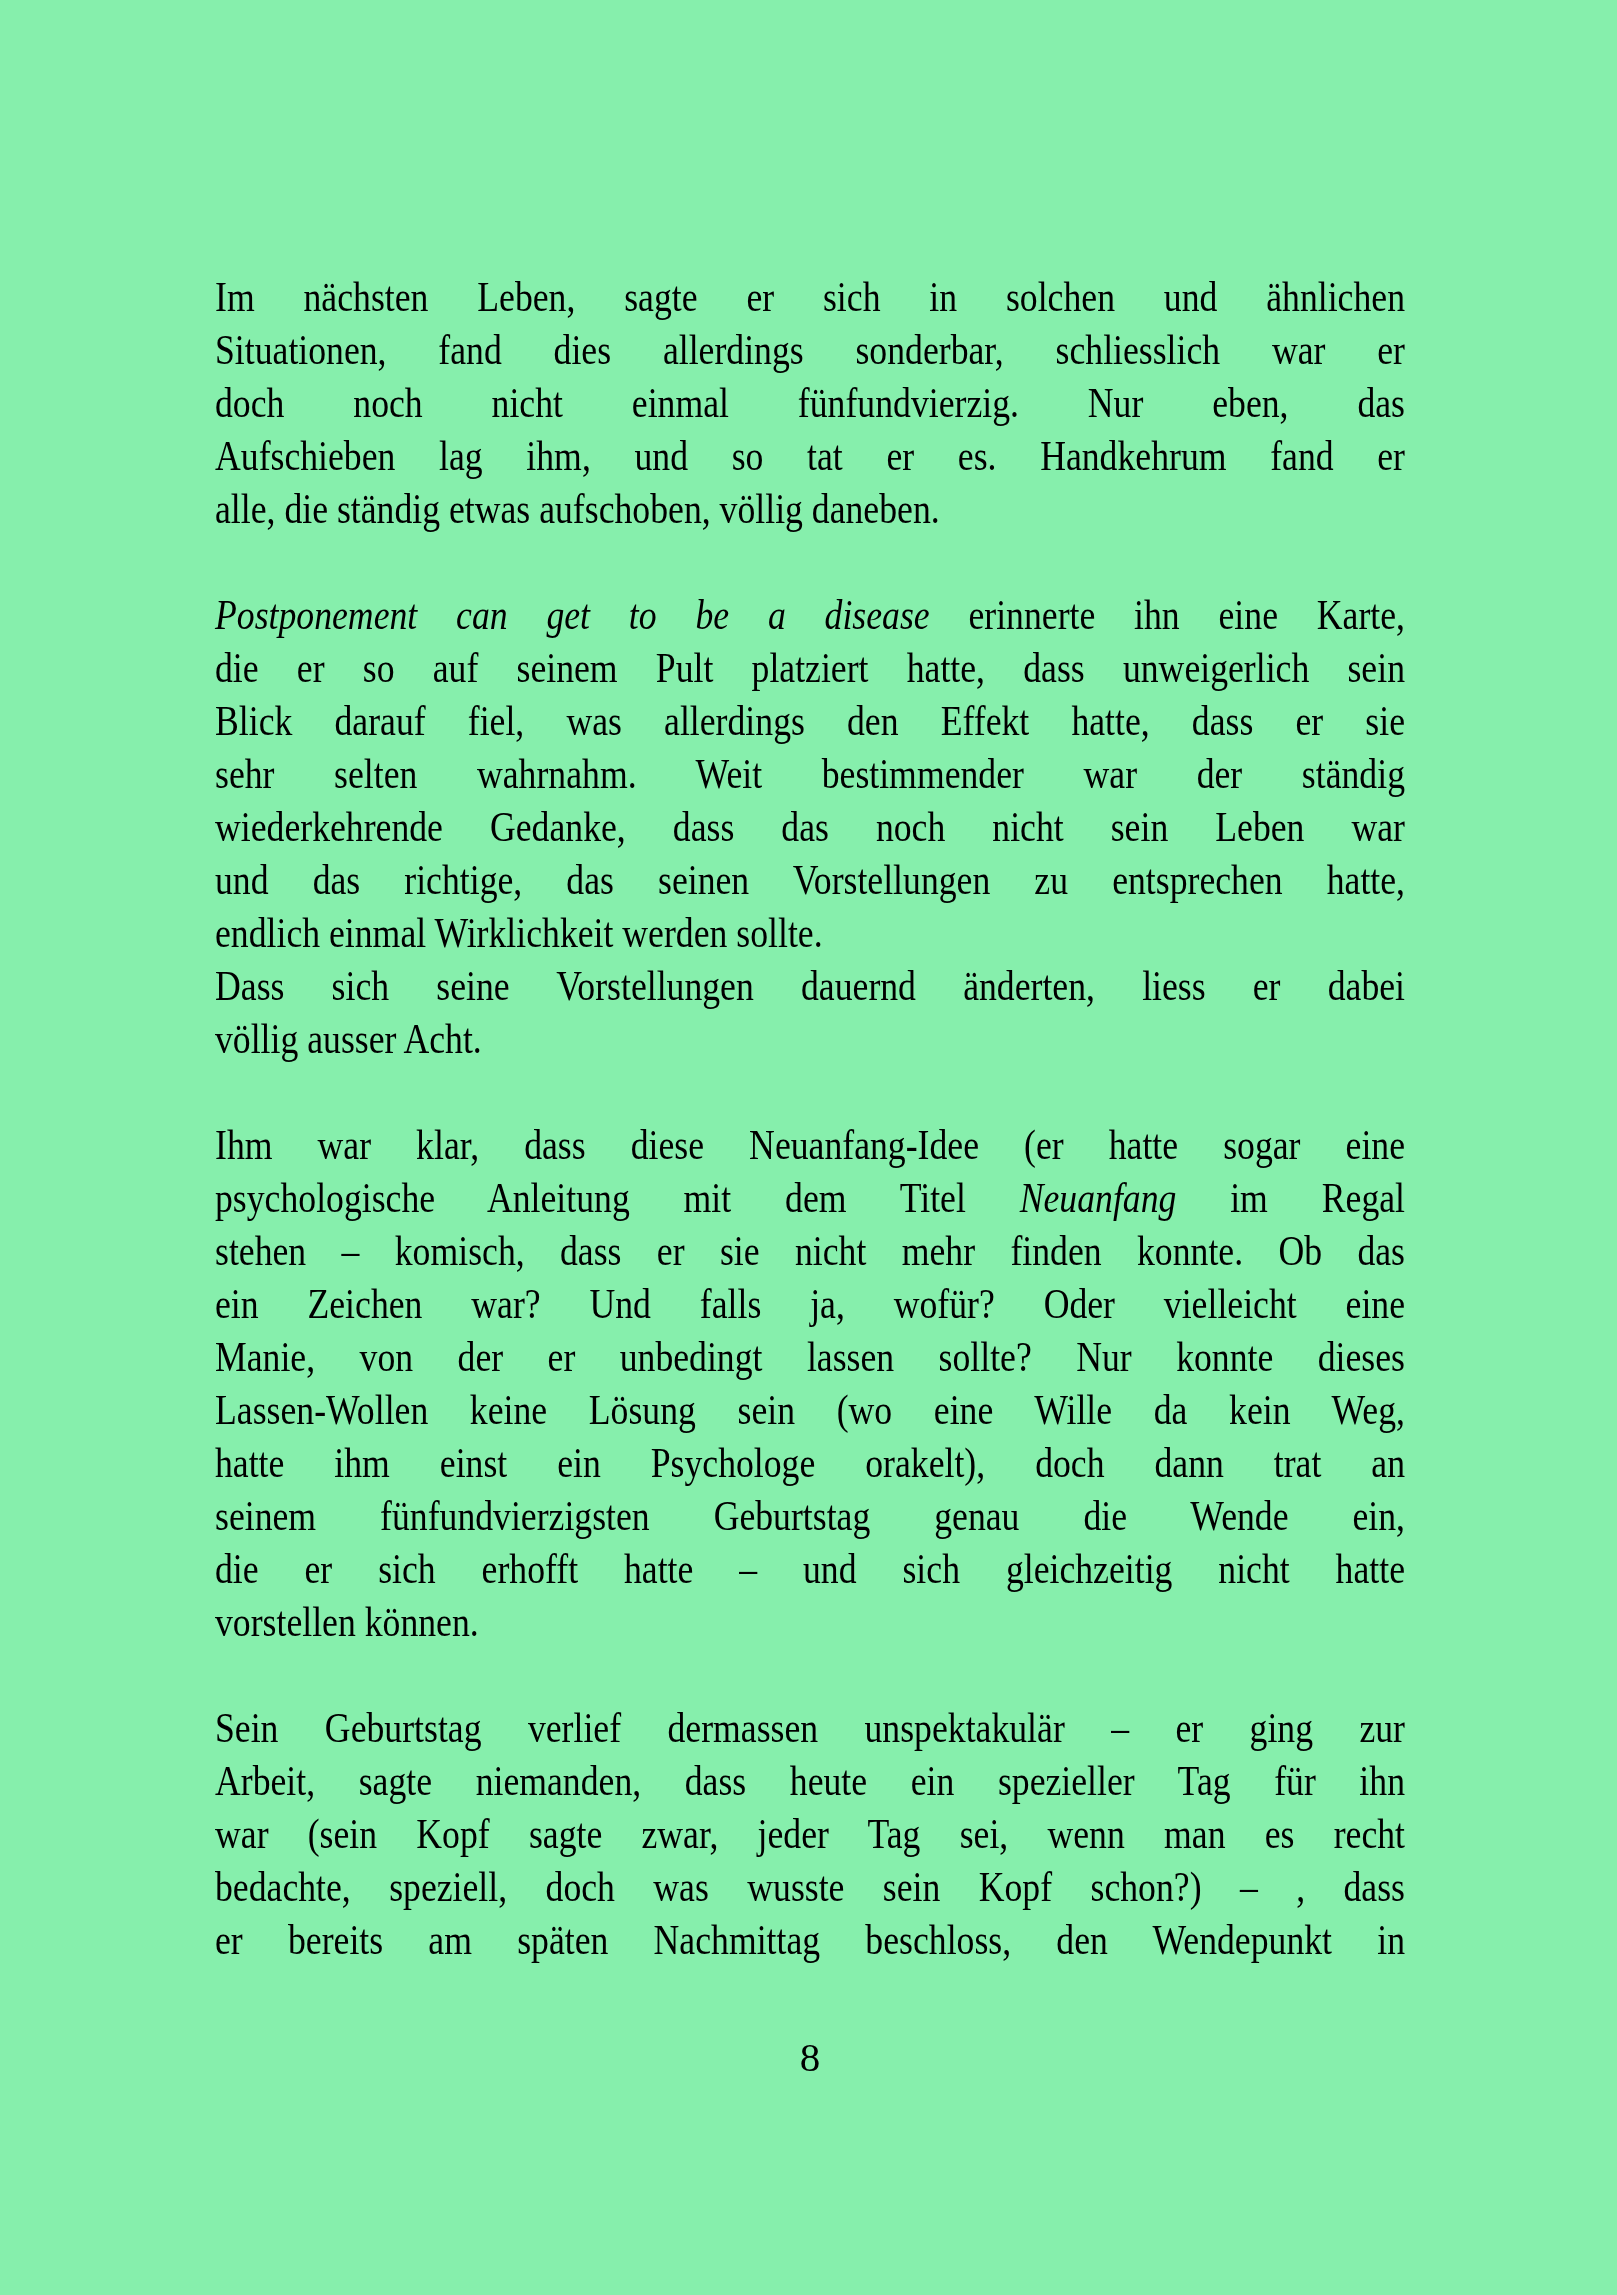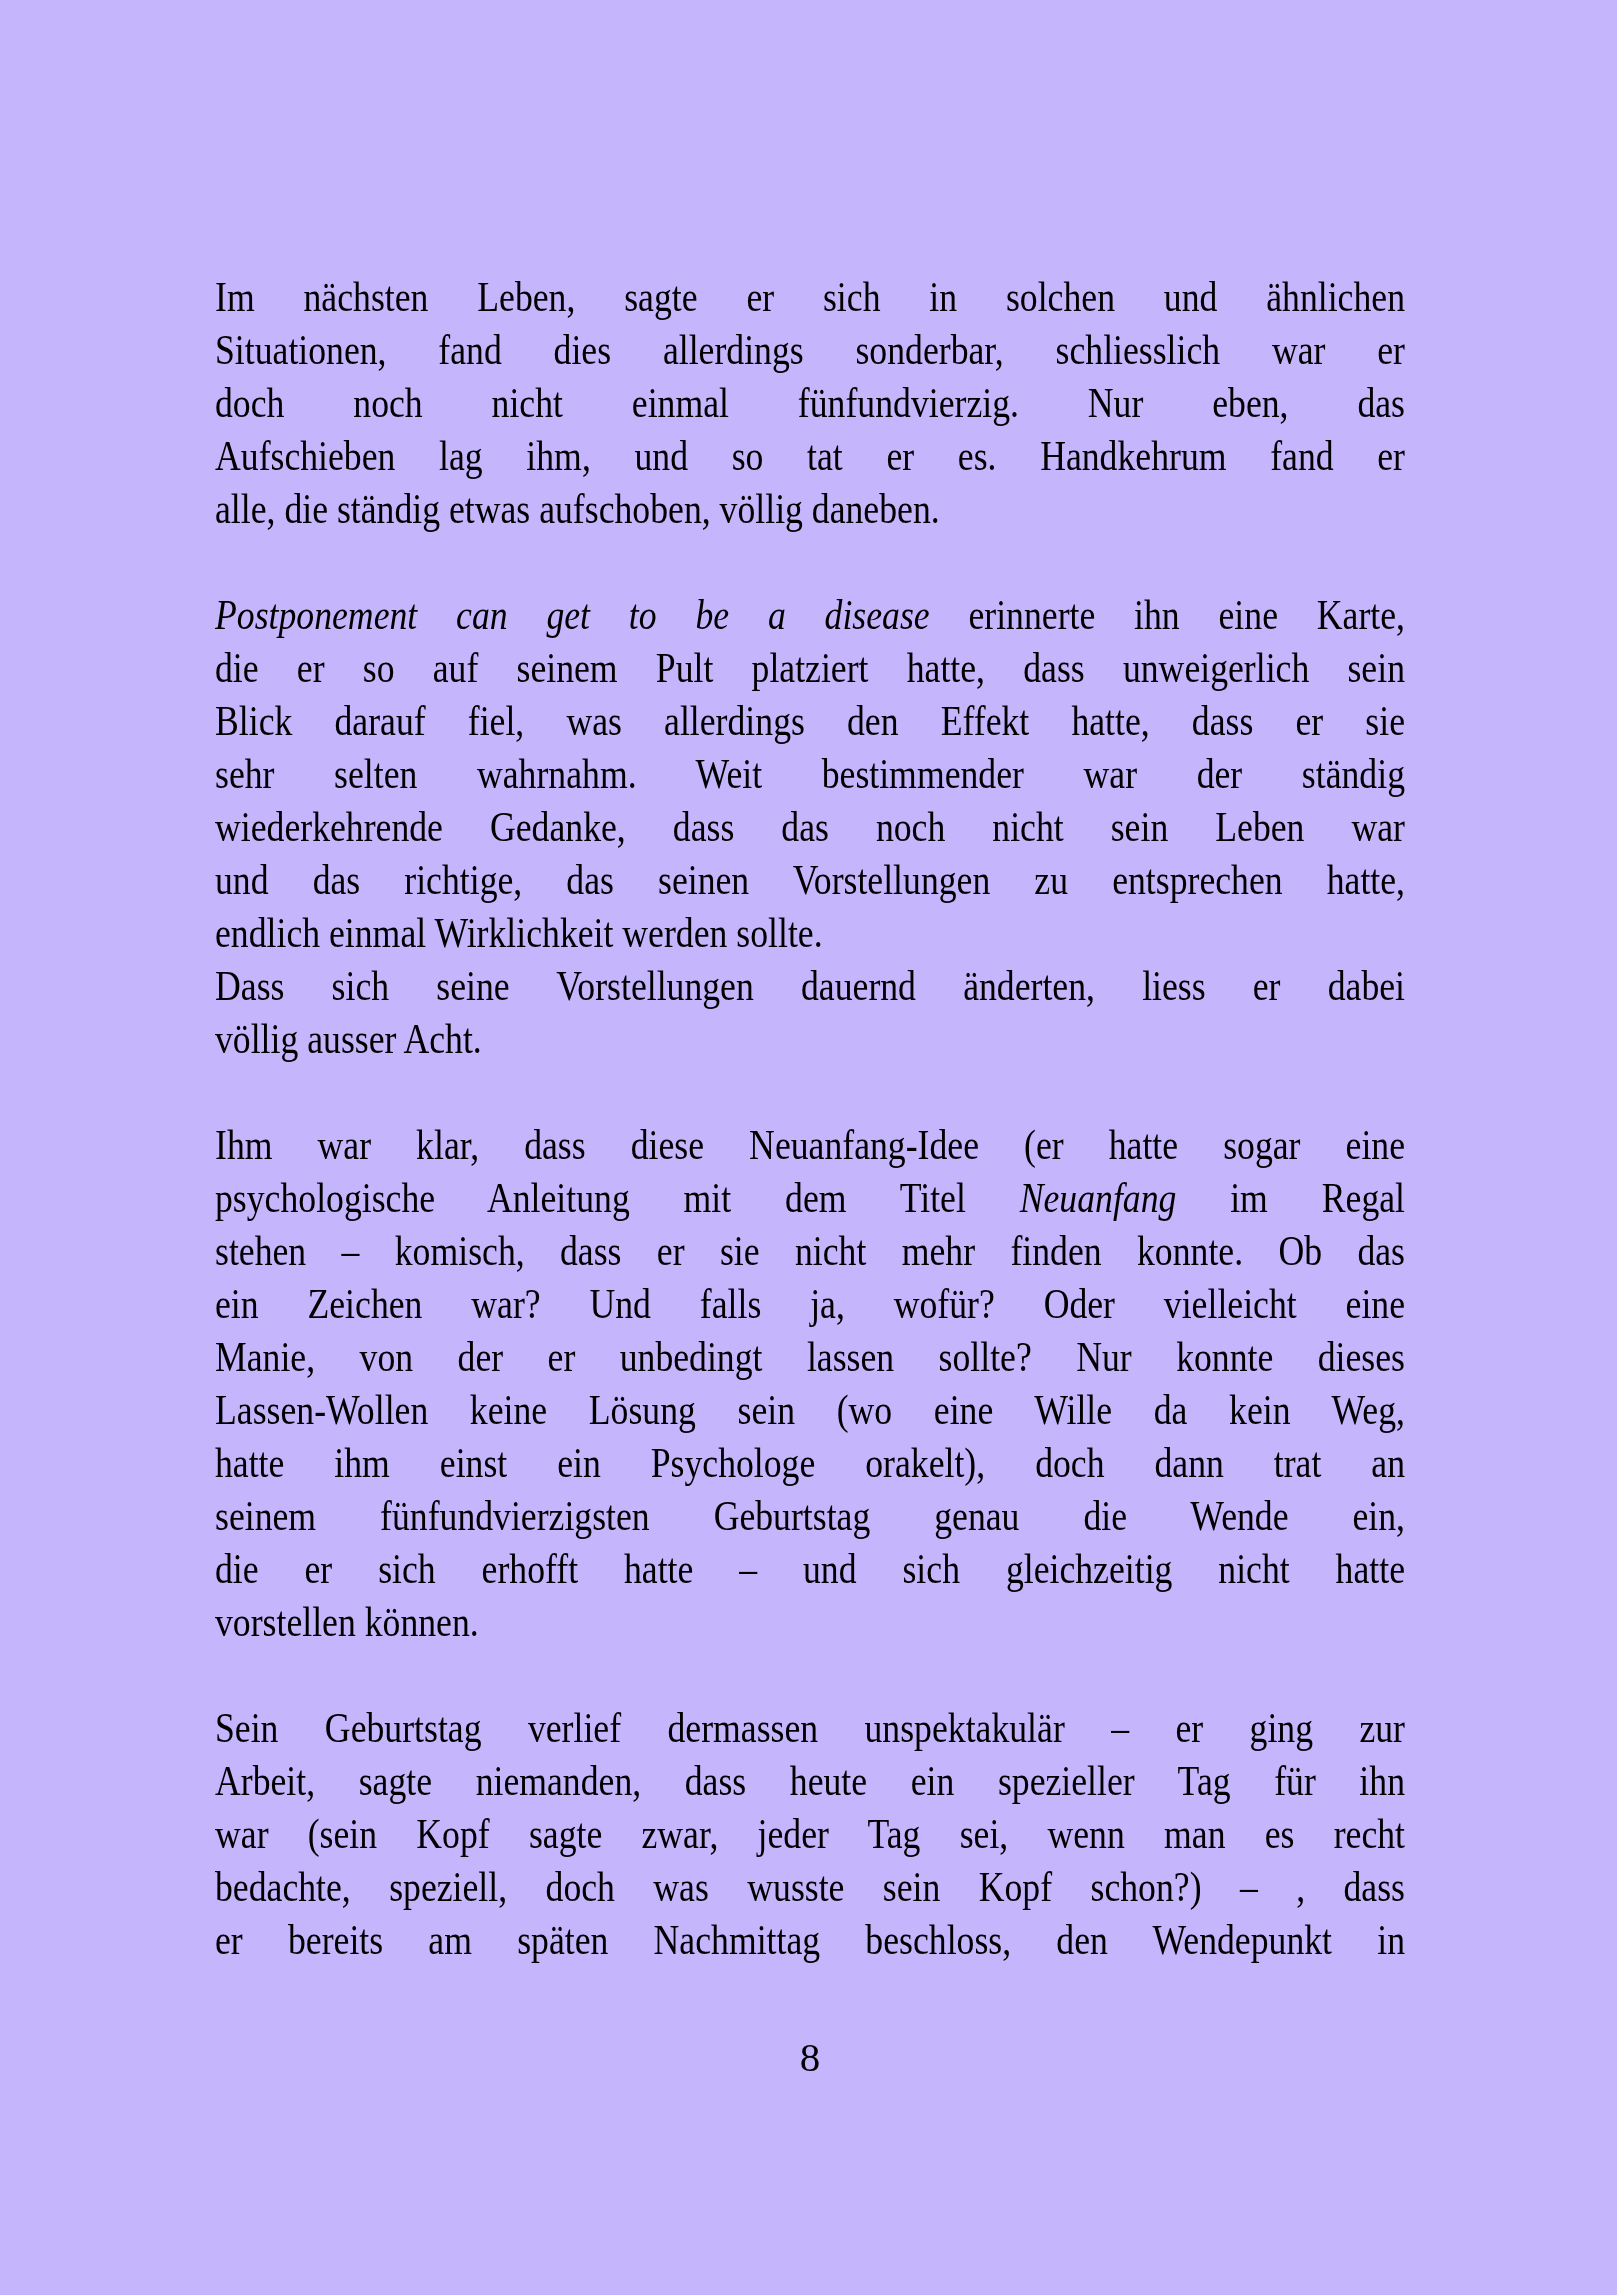--- a/index.html
+++ b/index.html
@@ -4,21 +4,21 @@
 <style>
   html, body {
     margin: 0;
     padding: 0;
     background: #e8e8e8;
   }
   .page {
     position: relative;
     width: 1618px;
     height: 2295px;
-    background: #c4b5fd;
+    background: #86efac;
     overflow: hidden;
     font-family: "Liberation Serif", "DejaVu Serif", serif;
     color: #000000;
   }
   
   .text-block {
     position: absolute;
     left: 215px;
     top: 271px;
     width: 1400px;

